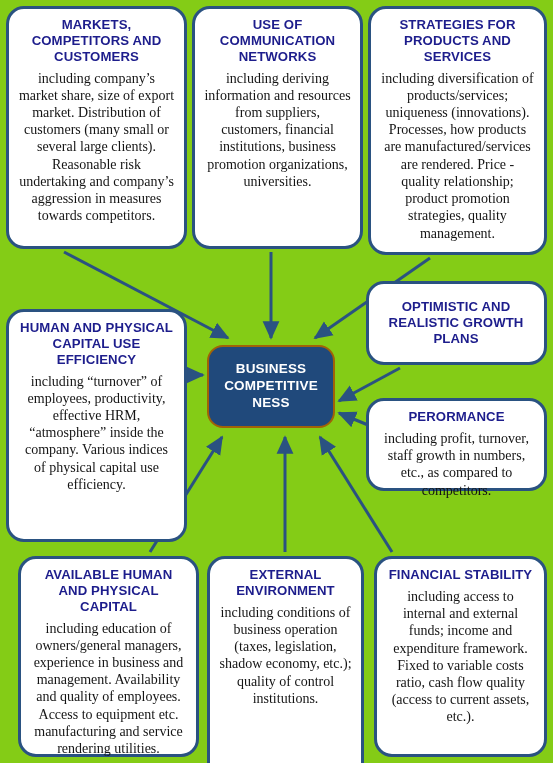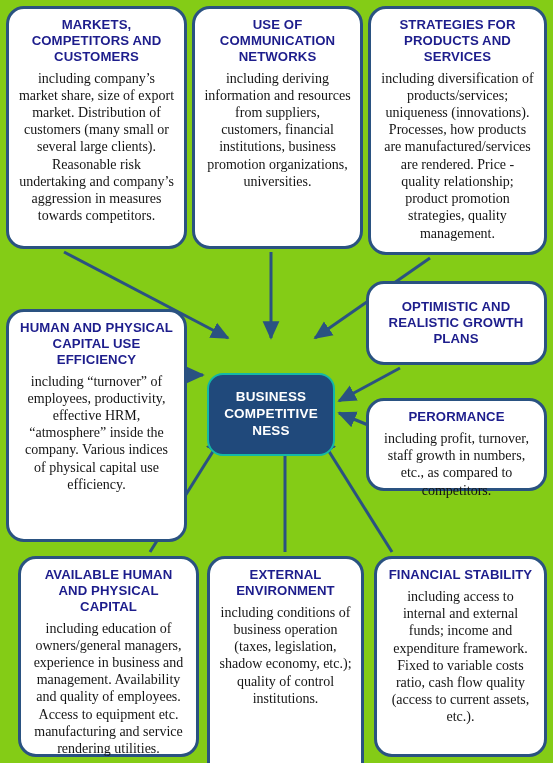--- a/index.html
+++ b/index.html
@@ -49,27 +49,26 @@
     color: #141414;
     font-size: 14px;
     line-height: 1.23;
     margin: 0;
   }
   
   #center-node {
     position: absolute;
     box-sizing: border-box;
     background: #20497b;
-    border: 2px solid #14b8a6;
+    border: 2px solid #a16207;
     border-radius: 16px;
     z-index: 3;
     display: flex;
     align-items: center;
     justify-content: center;
-    margin-top: 28px;
   }
   #center-node .title {
     font-family: "Liberation Sans", sans-serif;
     font-weight: bold;
     color: #ffffff;
     font-size: 13.5px;
     line-height: 1.25;
     text-align: center;
     margin: 0;
     letter-spacing: 0.2px;

